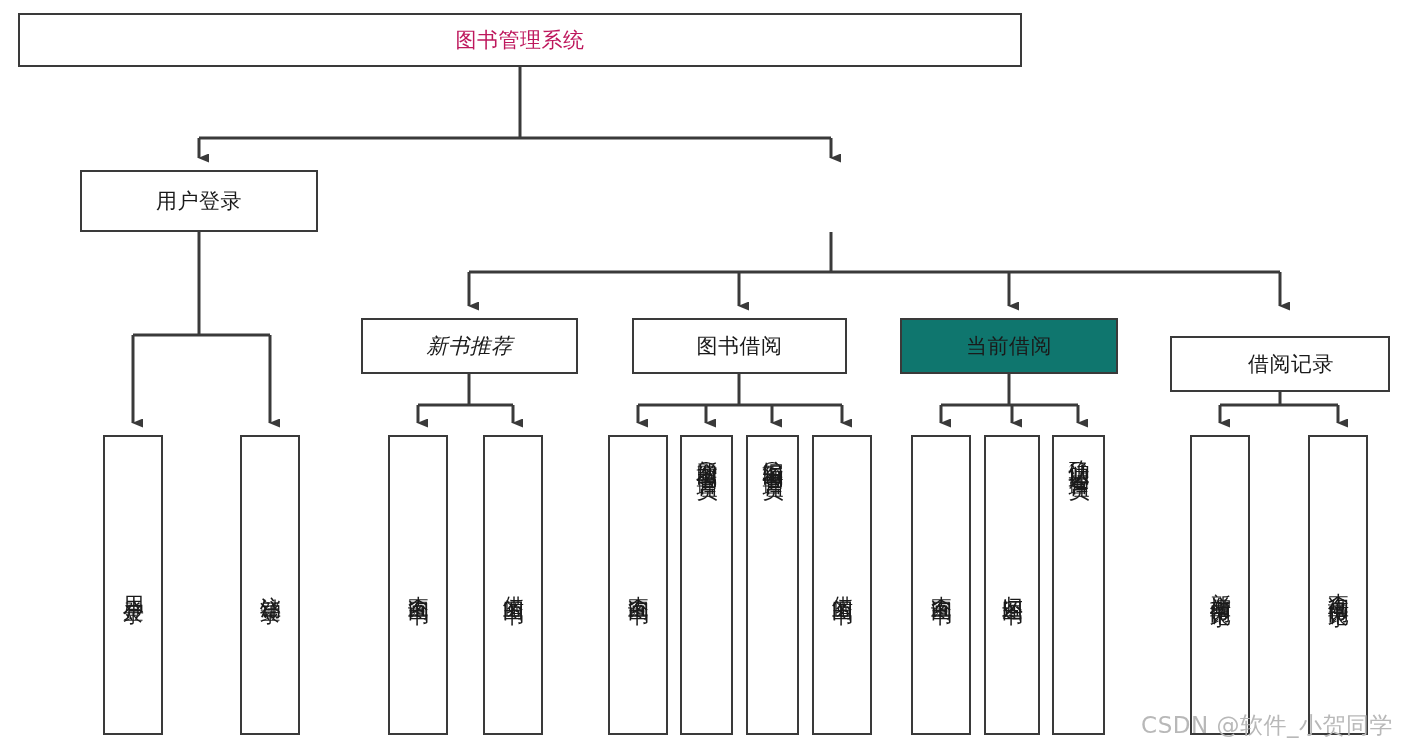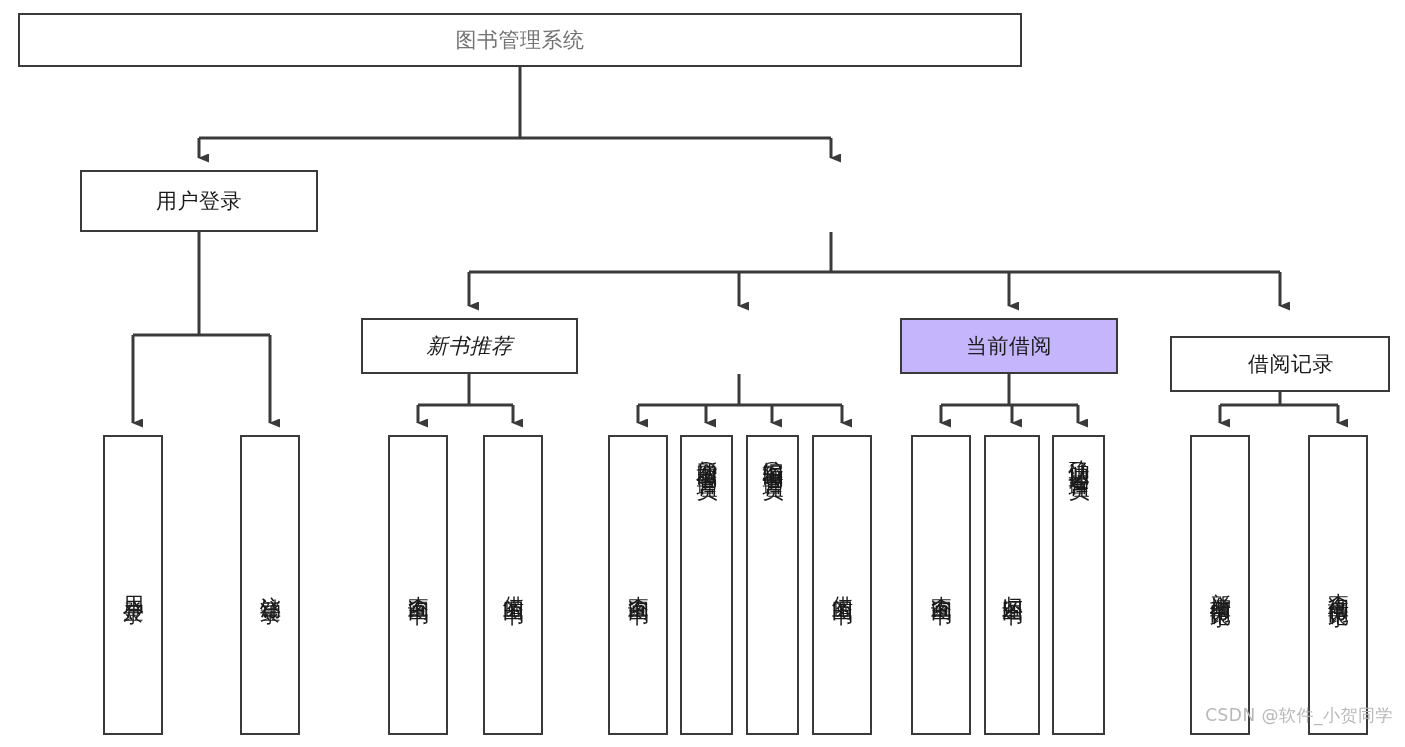--- a/index.html
+++ b/index.html
@@ -58,22 +58,22 @@
     white-space: normal;
     max-height: 100%;
   }
   .node.vertical.centered {
     align-items: center;
     padding-top: 0;
   }
   .watermark {
     position: absolute;
     right: 12px;
-    bottom: 20px;
-    font-size: 17px;
+    bottom: 6px;
+    font-size: 23px;
     color: #b8b8b8;
     letter-spacing: 0.5px;
     white-space: nowrap;
     user-select: none;
   }
 </style>
 </head>
 <body>
 
 <div id="diagram-root">
@@ -121,32 +121,35 @@
       <path d="M1012,405 L1012,423" marker-end="url(#arrowhead)"></path>
       <path d="M1078,405 L1078,423" marker-end="url(#arrowhead)"></path>
 
       <path d="M1280,374 L1280,405"></path>
       <path d="M1220,405 L1338,405"></path>
       <path d="M1220,405 L1220,423" marker-end="url(#arrowhead)"></path>
       <path d="M1338,405 L1338,423" marker-end="url(#arrowhead)"></path>
     </g>
   </svg>
 
-  <div class="node" style="left: 18px; top: 13px; width: 1004px; height: 54px; border-color: rgb(58, 58, 58); background: rgb(255, 255, 255); color: #737373;">
+  <div class="node" style="left: 18px; top: 13px; width: 1004px; height: 54px; border-color: rgb(58, 58, 58); background: rgb(255, 255, 255); color: #be185d;">
     <span class="node-label">图书管理系统</span>
   </div>
 
   <div class="node" style="left: 80px; top: 170px; width: 238px; height: 62px; border-color: rgb(58, 58, 58); background: rgb(255, 255, 255); color: rgb(26, 26, 26);">
     <span class="node-label">用户登录</span>
   </div>
 
   <div class="node" style="left: 361px; top: 318px; width: 217px; height: 56px; border-color: rgb(58, 58, 58); background: rgb(255, 255, 255); color: rgb(26, 26, 26); font-style: italic;">
     <span class="node-label">新书推荐</span>
   </div>
-  <div class="node" style="left: 900px; top: 318px; width: 218px; height: 56px; border-color: rgb(58, 58, 58); background: #c4b5fd; color: rgb(26, 26, 26);">
+  <div class="node" style="left: 632px; top: 318px; width: 215px; height: 56px; border-color: rgb(58, 58, 58); background: rgb(255, 255, 255); color: rgb(26, 26, 26);">
+    <span class="node-label">图书借阅</span>
+  </div>
+  <div class="node" style="left: 900px; top: 318px; width: 218px; height: 56px; border-color: rgb(58, 58, 58); background: #0f766e; color: rgb(26, 26, 26);">
     <span class="node-label">当前借阅</span>
   </div>
   <div class="node" style="left: 1170px; top: 336px; width: 220px; height: 56px; border-color: rgb(58, 58, 58); background: rgb(255, 255, 255); color: rgb(26, 26, 26); padding-left: 22px;">
     <span class="node-label">借阅记录</span>
   </div>
 
   <div class="node vertical centered" style="left: 103px; top: 435px; width: 60px; height: 300px; border-color: rgb(58, 58, 58); background: rgb(255, 255, 255); color: rgb(26, 26, 26);">
     <span class="node-label">用户登录</span>
   </div>
   <div class="node vertical centered" style="left: 240px; top: 435px; width: 60px; height: 300px; border-color: rgb(58, 58, 58); background: rgb(255, 255, 255); color: rgb(26, 26, 26);">

